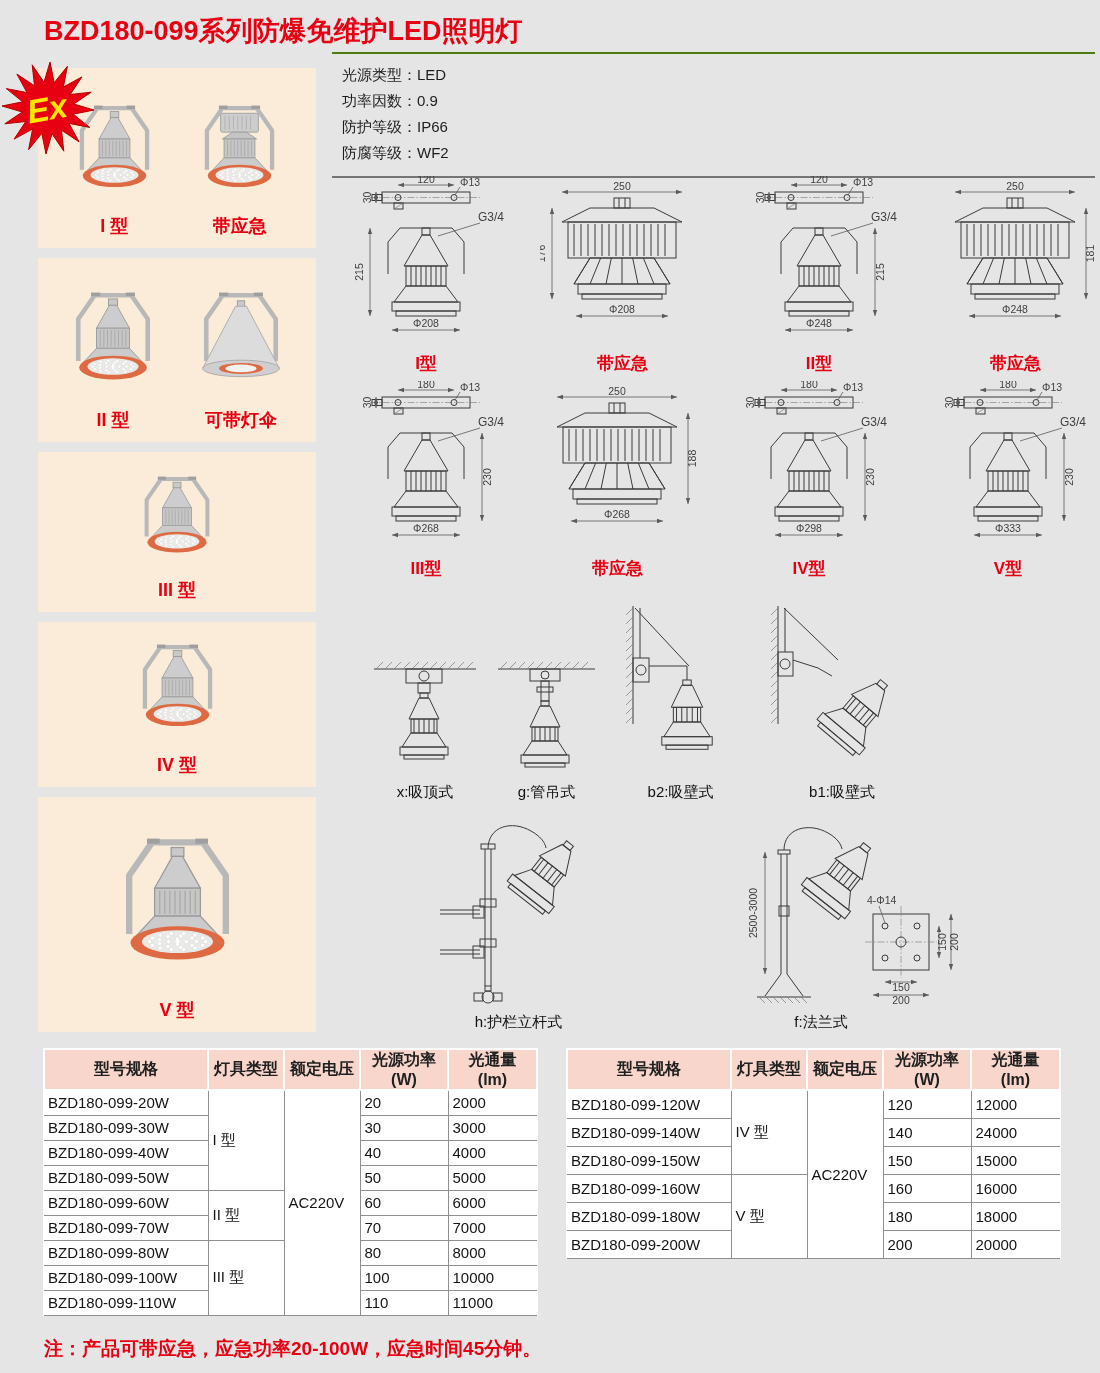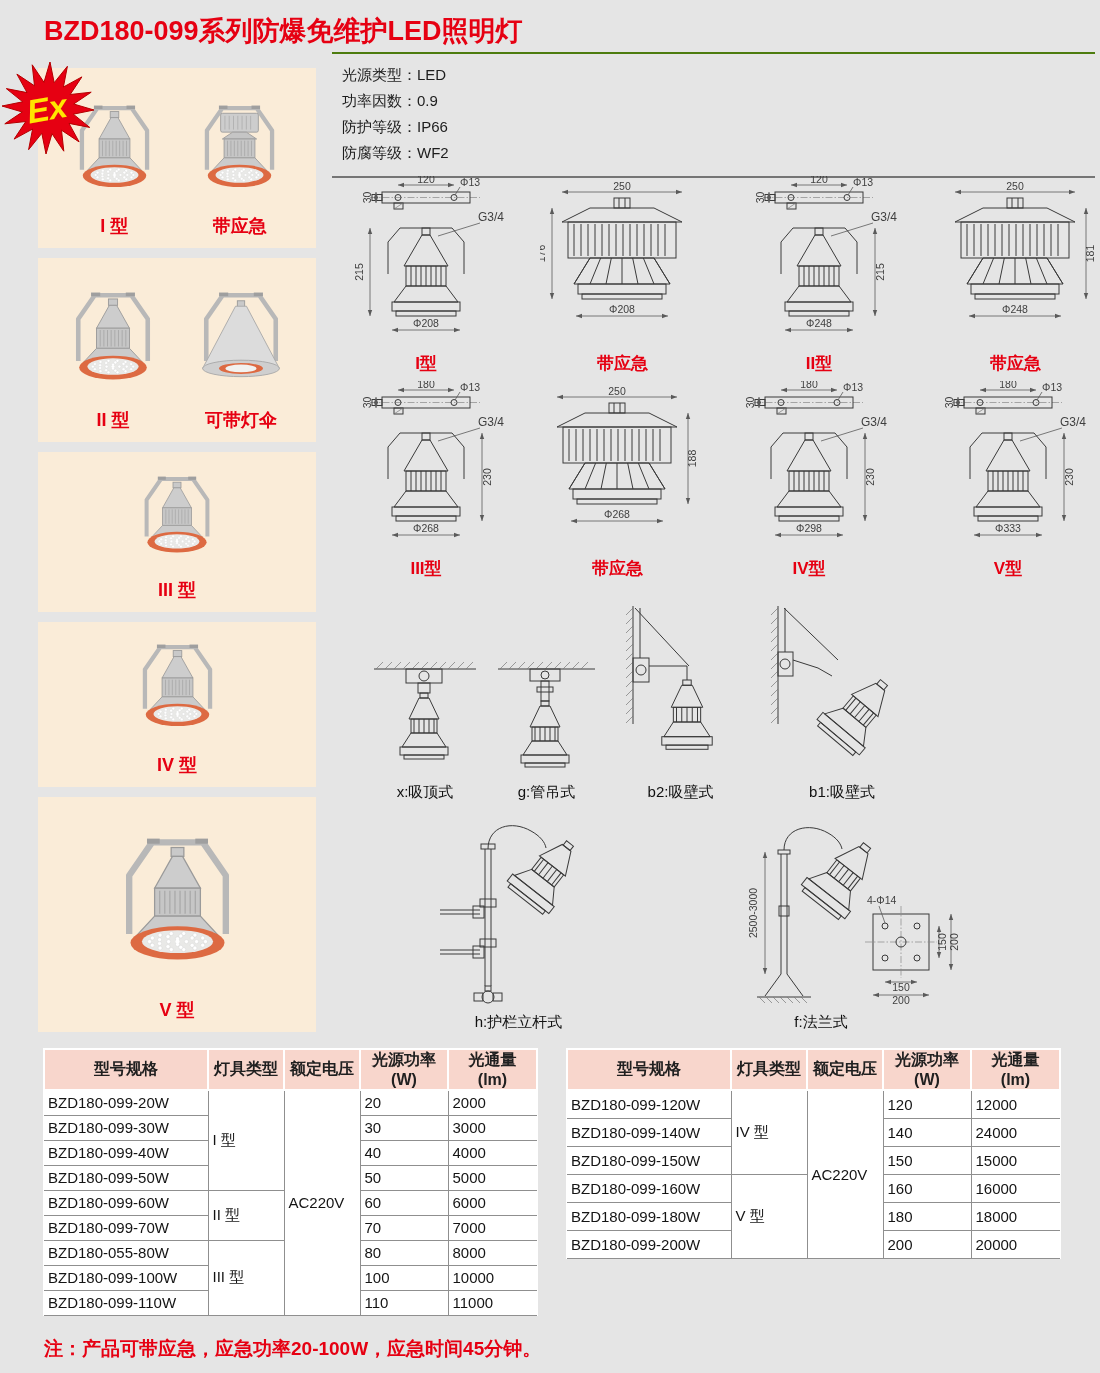--- a/index.html
+++ b/index.html
@@ -1067,21 +1067,21 @@
             <td rowspan="2">II 型</td>
             <td>60</td>
             <td>6000</td>
           </tr>
           <tr>
             <td>BZD180-099-70W</td>
             <td>70</td>
             <td>7000</td>
           </tr>
           <tr>
-            <td>BZD180-055-80W</td>
+            <td>BZD180-099-80W</td>
             <td rowspan="3">III 型</td>
             <td>80</td>
             <td>8000</td>
           </tr>
           <tr>
             <td>BZD180-099-100W</td>
             <td>100</td>
             <td>10000</td>
           </tr>
           <tr>

